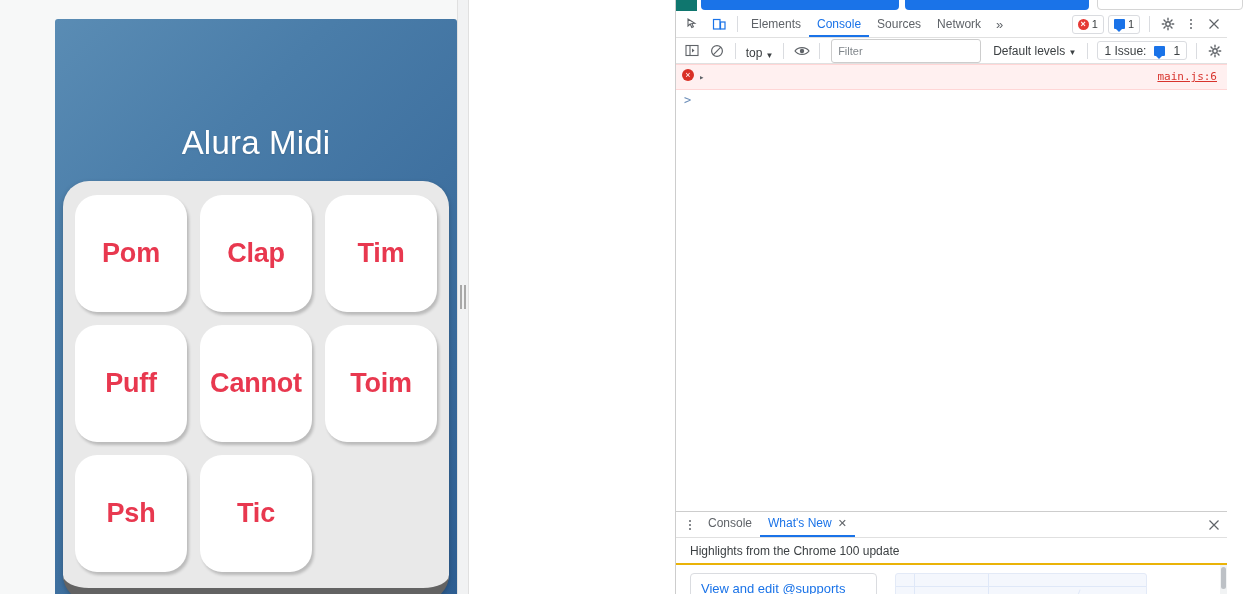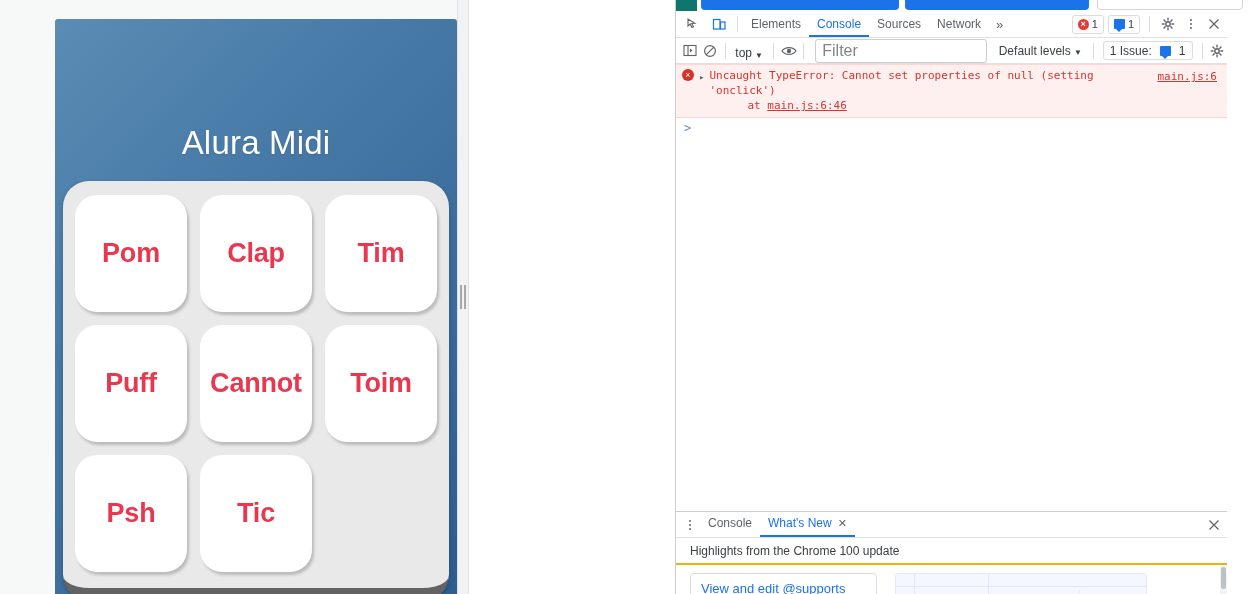--- a/index.html
+++ b/index.html
@@ -155,21 +155,21 @@
     flex: 0 0 auto;
   }
   .ctx-select {
     display: flex; align-items: flex-end; gap: 3px;
     padding: 0 5px; height: 19px; cursor: pointer;
     color: #3c4043; font-size: 12px;
   }
   .filter-input {
     flex: 1 1 auto; height: 19px; margin: 0 6px;
     border: 1px solid #cdcdcd; border-radius: 3px;
-    padding: 11px 6px; font-size: 16px; color: #3c4043;
+    padding: 11px 6px; font-size: 11px; color: #3c4043;
     font-family: "Liberation Sans", sans-serif;
     background: #fff; outline: none; min-width: 40px;
   }
   .filter-input::placeholder { color: #80868b; }
   .levels { padding: 0 6px; cursor: pointer; white-space: nowrap; color: #3c4043; }
   .issues-pill {
     display: flex; align-items: center; gap: 8px;
     border: 1px solid #dadce0; border-radius: 3px;
     height: 19px; padding: 0 6px; margin: 0 4px;
     cursor: pointer; white-space: nowrap;
@@ -384,27 +384,20 @@
             <circle cx="7" cy="7" r="2.2" fill="none" stroke="#5f6368" stroke-width="1.4"></circle>
             <path d="M7 1.3 L7 3 M7 11 L7 12.7 M1.3 7 L3 7 M11 7 L12.7 7 M3 3 L4.2 4.2 M9.8 9.8 L11 11 M11 3 L9.8 4.2 M4.2 9.8 L3 11" stroke="#5f6368" stroke-width="1.4" stroke-linecap="round"></path>
           </svg>
         </div>
       </div>
 
       <div class="console-area">
         <div class="err-row">
           <span class="err-ico">×</span>
           <span class="err-arrow">▸</span>
-          <div class="err-text">
-            <span>Uncaught TypeError: Cannot set properties of null (setting 'onclick')</span>
-            <div class="err-stack">
-              <span>at</span>
-              <span class="src-link">main.js:6:46</span>
-            </div>
-          </div>
           <span class="err-link">main.js:6</span>
         </div>
         <div class="prompt-row">
           <span>&gt;</span>
         </div>
       </div>
 
       <div class="drawer">
         <div class="drawer-tabs">
           <div class="kebab">

